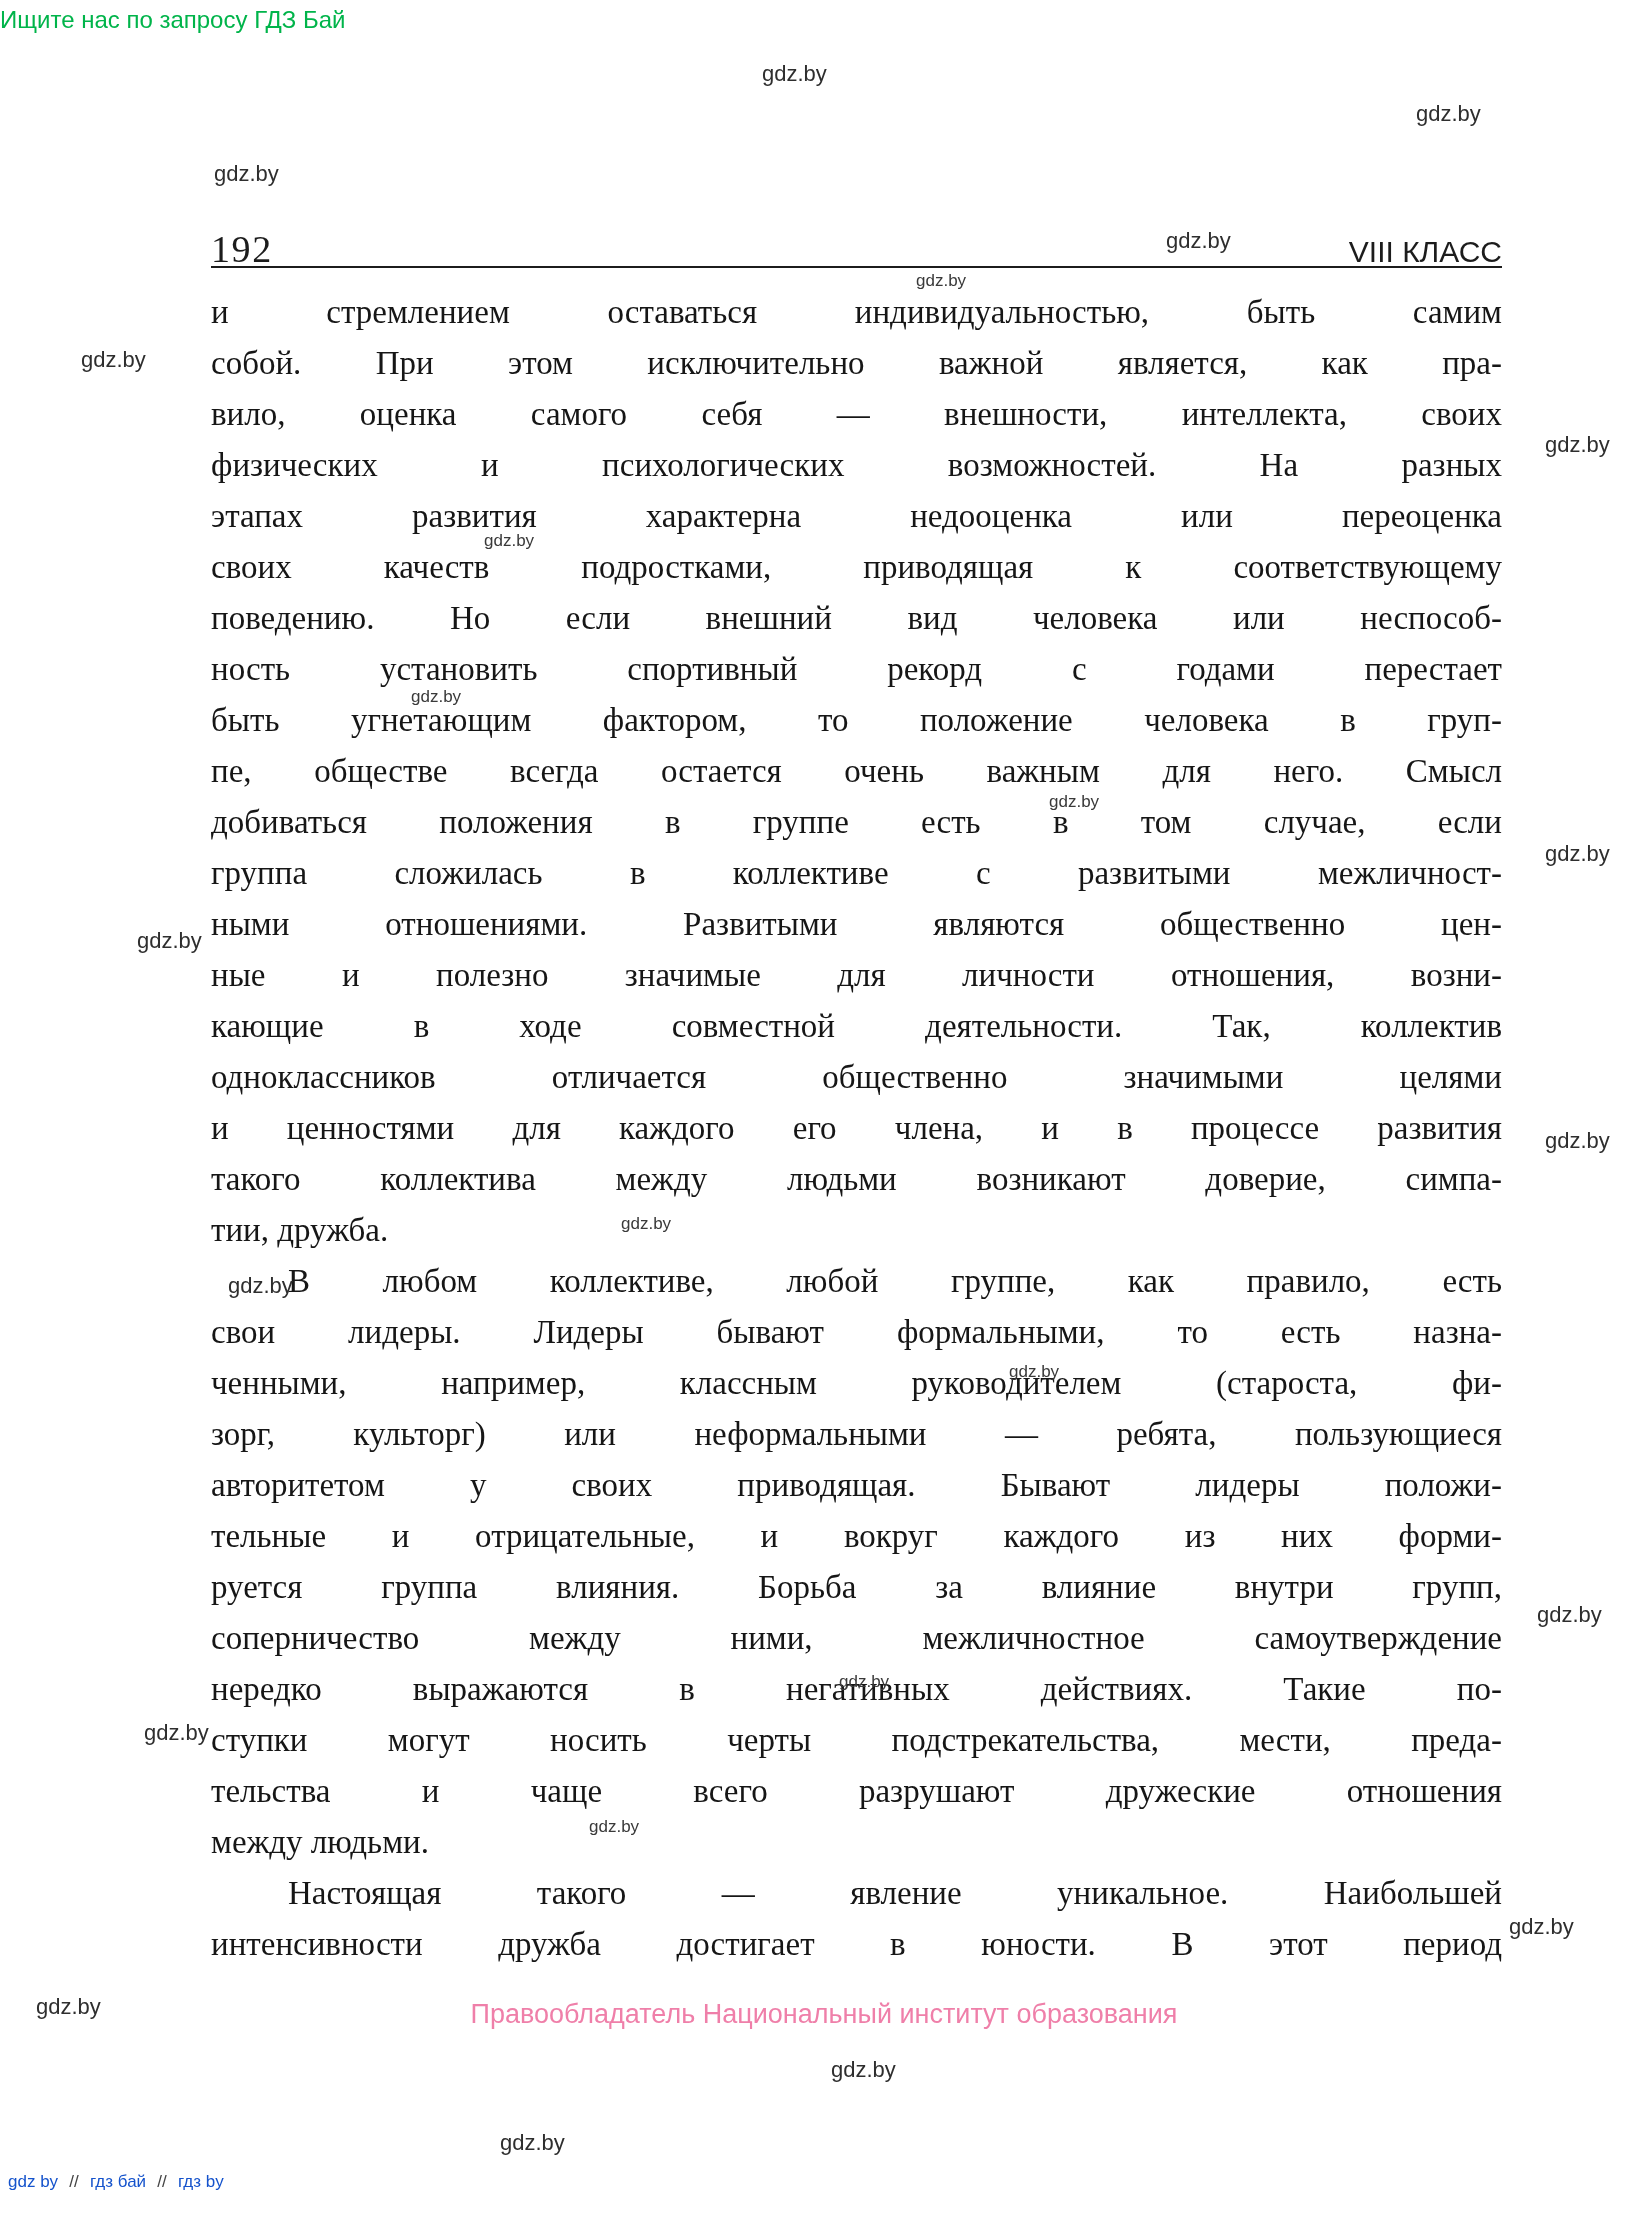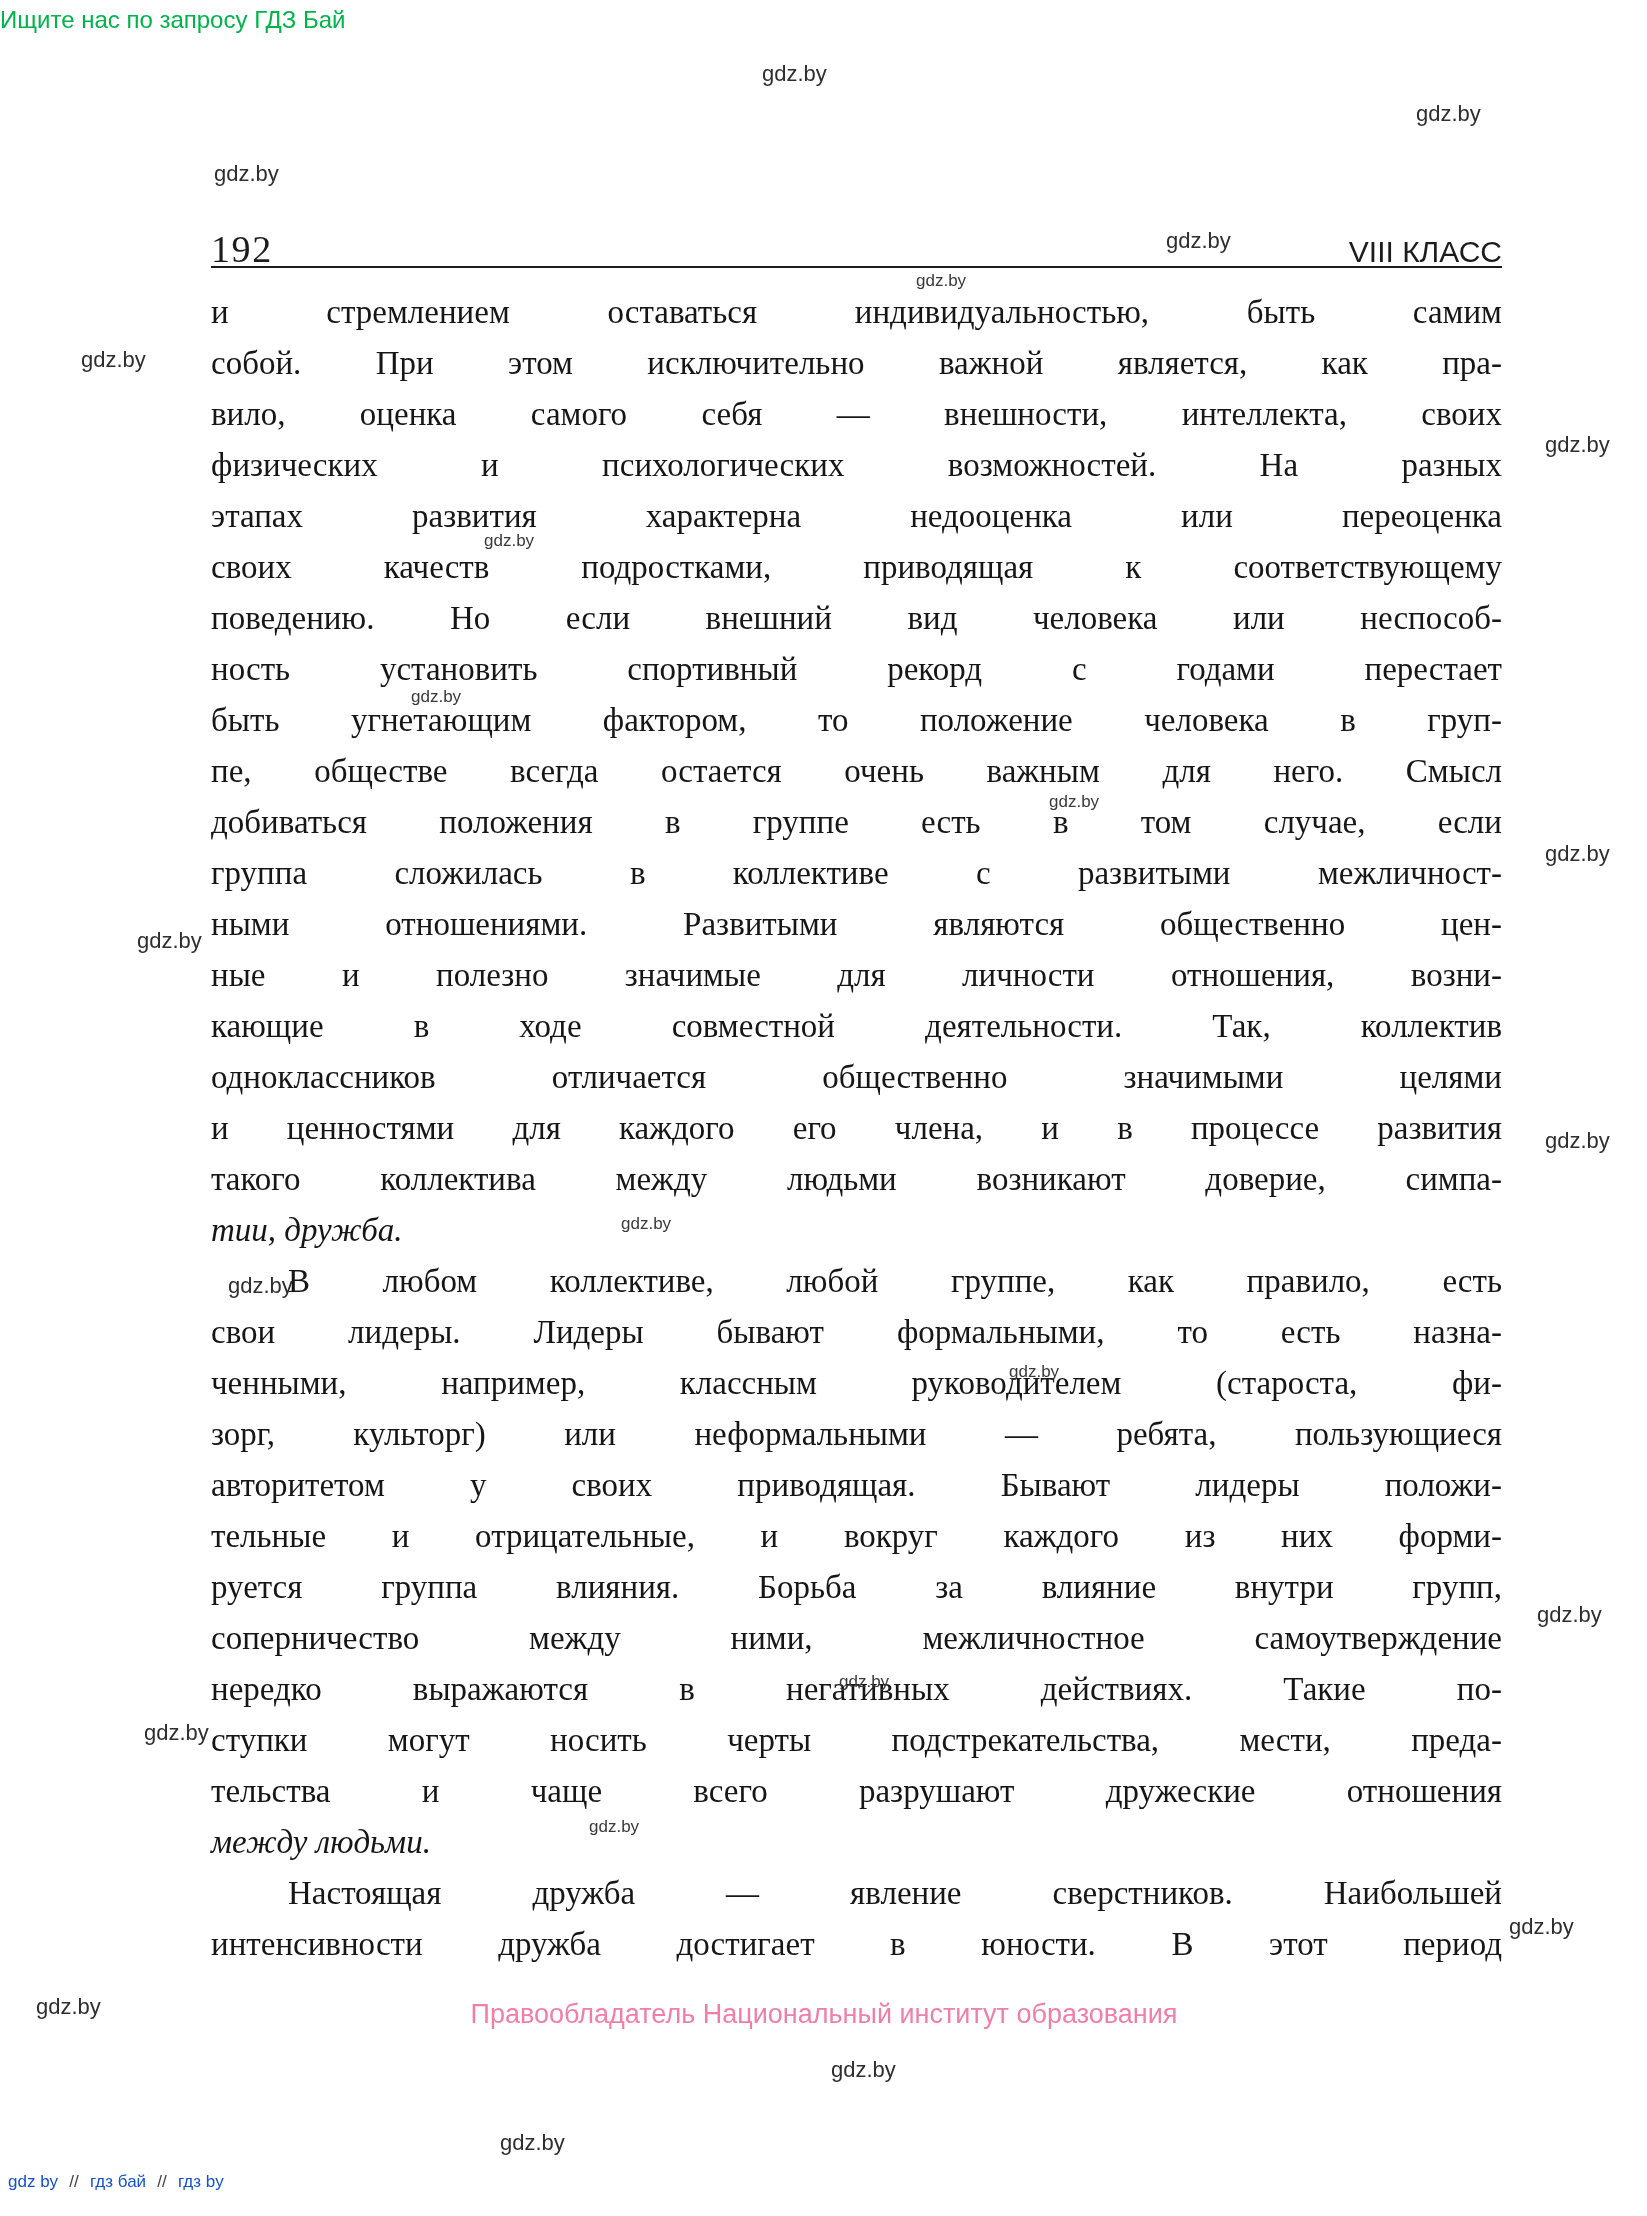--- a/index.html
+++ b/index.html
@@ -48,21 +48,21 @@
     font-size: 33px;
     color: #161616;
   }
   .text-line {
     height: 51px;
     line-height: 51px;
     text-align: justify;
     text-align-last: justify;
     overflow: visible;
   }
-  .line-left { text-align-last: left; font-style: italic; }
+  .line-left { text-align-last: left; }
   .line-indent { text-indent: 77px; }
   .copyright {
     position: absolute;
     top: 1999px; left: 0; width: 100%;
     text-align: center;
     font-family: "Liberation Sans", sans-serif;
     font-size: 27px;
     color: var(--copyright_pink, #ef7fa9);
   }
   .footer-links {
@@ -132,21 +132,21 @@
         <div class="text-line">авторитетом у своих приводящая. Бывают лидеры положи-</div>
         <div class="text-line">тельные и отрицательные, и вокруг каждого из них форми-</div>
         <div class="text-line">руется группа влияния. Борьба за влияние внутри групп,</div>
         <div class="text-line">соперничество между ними, межличностное самоутверждение</div>
         <div class="text-line">нередко выражаются в негативных действиях. Такие по-</div>
         <div class="text-line">ступки могут носить черты подстрекательства, мести, преда-</div>
         <div class="text-line">тельства и чаще всего разрушают дружеские отношения</div>
         <div class="text-line line-left">между людьми.</div>
       </div>
       <div>
-        <div class="text-line line-indent">Настоящая дружба — явление сверстников. Наибольшей</div>
+        <div class="text-line line-indent">Настоящая такого — явление уникальное. Наибольшей</div>
         <div class="text-line">интенсивности дружба достигает в юности. В этот период</div>
       </div>
     </div>
 
   <div class="copyright">Правообладатель Национальный институт образования</div>
 
   <div class="footer-links" id="footer-links"><a class="footer-link">gdz by</a><span class="footer-sep">//</span><a class="footer-link">гдз бай</a><span class="footer-sep">//</span><a class="footer-link">гдз by</a></div>
 
   <div id="watermarks-layer">
       <span class="watermark" style="left: 762px; top: 61px;">gdz.by</span>

